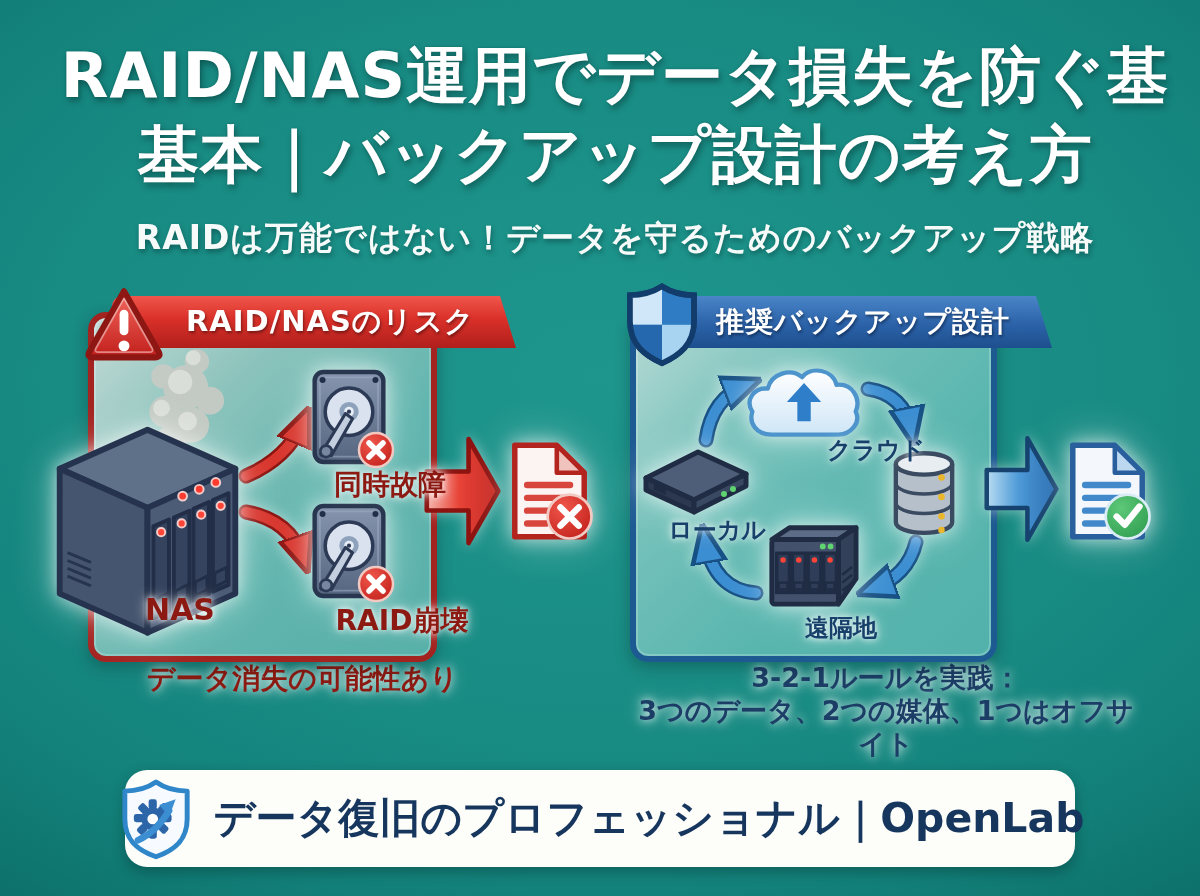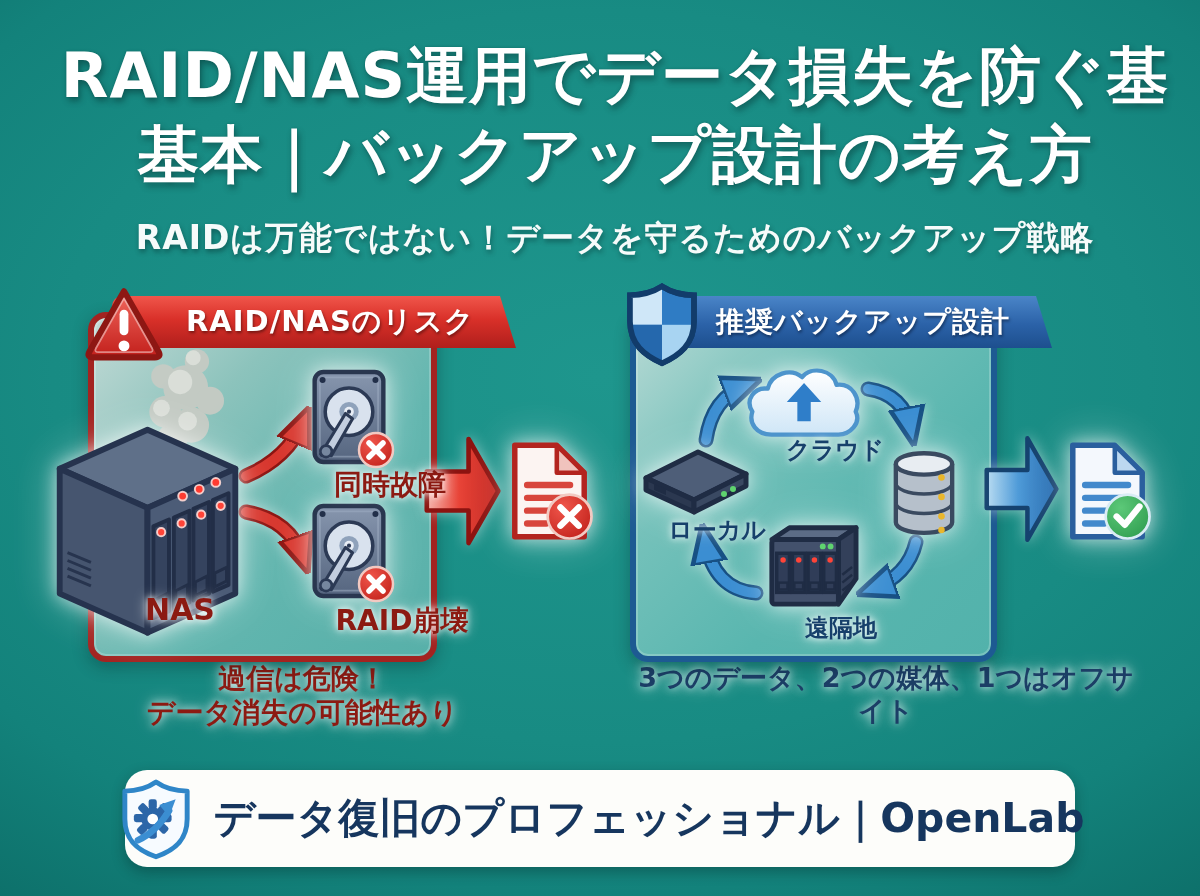--- a/index.html
+++ b/index.html
@@ -243,21 +243,20 @@
   </div>
   <div class="abs" style="left:356px;top:564px;width:40px;height:40px;z-index:5;">
     <svg viewBox="0 0 40 40" width="40" height="40">
       <circle cx="20" cy="20" r="17" fill="url(#rb)" stroke="#f2c9c2" stroke-width="2.5"></circle>
       <path d="M13 13 L27 27 M27 13 L13 27" stroke="#fff" stroke-width="5.5" stroke-linecap="round"></path>
     </svg>
   </div>
   <div class="abs ctr lbl-red" style="left:292px;top:602px;width:160px;font-size:28px;">RAID崩壊</div>
 
   <div class="abs ctr cap-red">
-    <div>過信は危険！</div>
     <div>データ消失の可能性あり</div>
   </div>
 
   <div class="abs softglow" style="left:424px;top:428px;width:78px;height:126px;z-index:2;">
     <svg viewBox="0 0 84 132" width="78" height="126">
       <defs>
           <linearGradient id="ra" x1="0" y1="0" x2="1" y2="0">
         <stop offset="0" stop-color="#f6b3ab"></stop>
             <stop offset=".45" stop-color="#e84438"></stop>
             <stop offset="1" stop-color="#c3241e"></stop>
@@ -309,21 +308,21 @@
       <defs>
           <linearGradient id="cg" x1="0" y1="0" x2="0" y2="1">
         <stop offset="0" stop-color="#ffffff"></stop>
             <stop offset="1" stop-color="#cfe6f7"></stop>
       </linearGradient>
         </defs>
       <path d="M30 78 C14 78 6 66 10 54 C2 42 12 28 26 30 C30 14 50 8 62 18 C72 6 94 10 98 26 C114 24 124 40 118 54 C124 66 112 78 100 78 Z" fill="url(#cg)" stroke="#4d94cc" stroke-width="4.5" stroke-linejoin="round"></path>
       <polygon points="64,24 82,44 71,44 71,64 57,64 57,44 46,44" fill="#2f7ec9"></polygon>
     </svg>
   </div>
-  <div class="abs ctr lbl-navy" style="left:745px;top:434px;width:120px;font-size:24px;">クラウド</div>
+  <div class="abs ctr lbl-navy" style="left:786px;top:434px;width:120px;font-size:24px;">クラウド</div>
 
   <div class="abs glow" style="left:640px;top:442px;width:112px;height:76px;z-index:3;">
     <svg viewBox="0 0 112 76" width="112" height="76">
       <polygon points="6,36 58,10 106,32 54,58" fill="#4e5e78" stroke="#1f2c44" stroke-width="5" stroke-linejoin="round"></polygon>
       <polygon points="6,36 54,58 54,70 6,48" fill="#2b3850" stroke="#1f2c44" stroke-width="5" stroke-linejoin="round"></polygon>
       <polygon points="54,58 106,32 106,44 54,70" fill="#3a4962" stroke="#1f2c44" stroke-width="5" stroke-linejoin="round"></polygon>
       <polygon points="14,42 26,47 26,53 14,48" fill="#1f2c44"></polygon>
       <circle cx="84" cy="52" r="3" fill="#5fd36f"></circle>
         <circle cx="93" cy="47" r="3" fill="#5fd36f"></circle>
     </svg>
@@ -371,20 +370,21 @@
           <rect x="65" y="66" width="9" height="7"></rect>
         <line x1="82" y1="58" x2="92" y2="50"></line>
           <line x1="82" y1="66" x2="92" y2="58"></line>
           <line x1="82" y1="74" x2="92" y2="66"></line>
       </g>
     </svg>
   </div>
   <div class="abs ctr lbl-navy" style="left:762px;top:612px;width:98px;font-size:24px;">遠隔地</div>
 
   <div class="abs ctr cap-navy">
+    <div>3-2-1ルールを実践：</div>
     <div>3つのデータ、2つの媒体、1つはオフサイト</div>
   </div>
 
   <div class="abs softglow" style="left:984px;top:428px;width:76px;height:122px;z-index:2;">
     <svg viewBox="0 0 84 132" width="76" height="122">
       <defs>
           <linearGradient id="ba" x1="0" y1="0" x2="1" y2="0">
         <stop offset="0" stop-color="#b8dcf2"></stop>
             <stop offset=".45" stop-color="#4f9bd8"></stop>
             <stop offset="1" stop-color="#2268ae"></stop>

